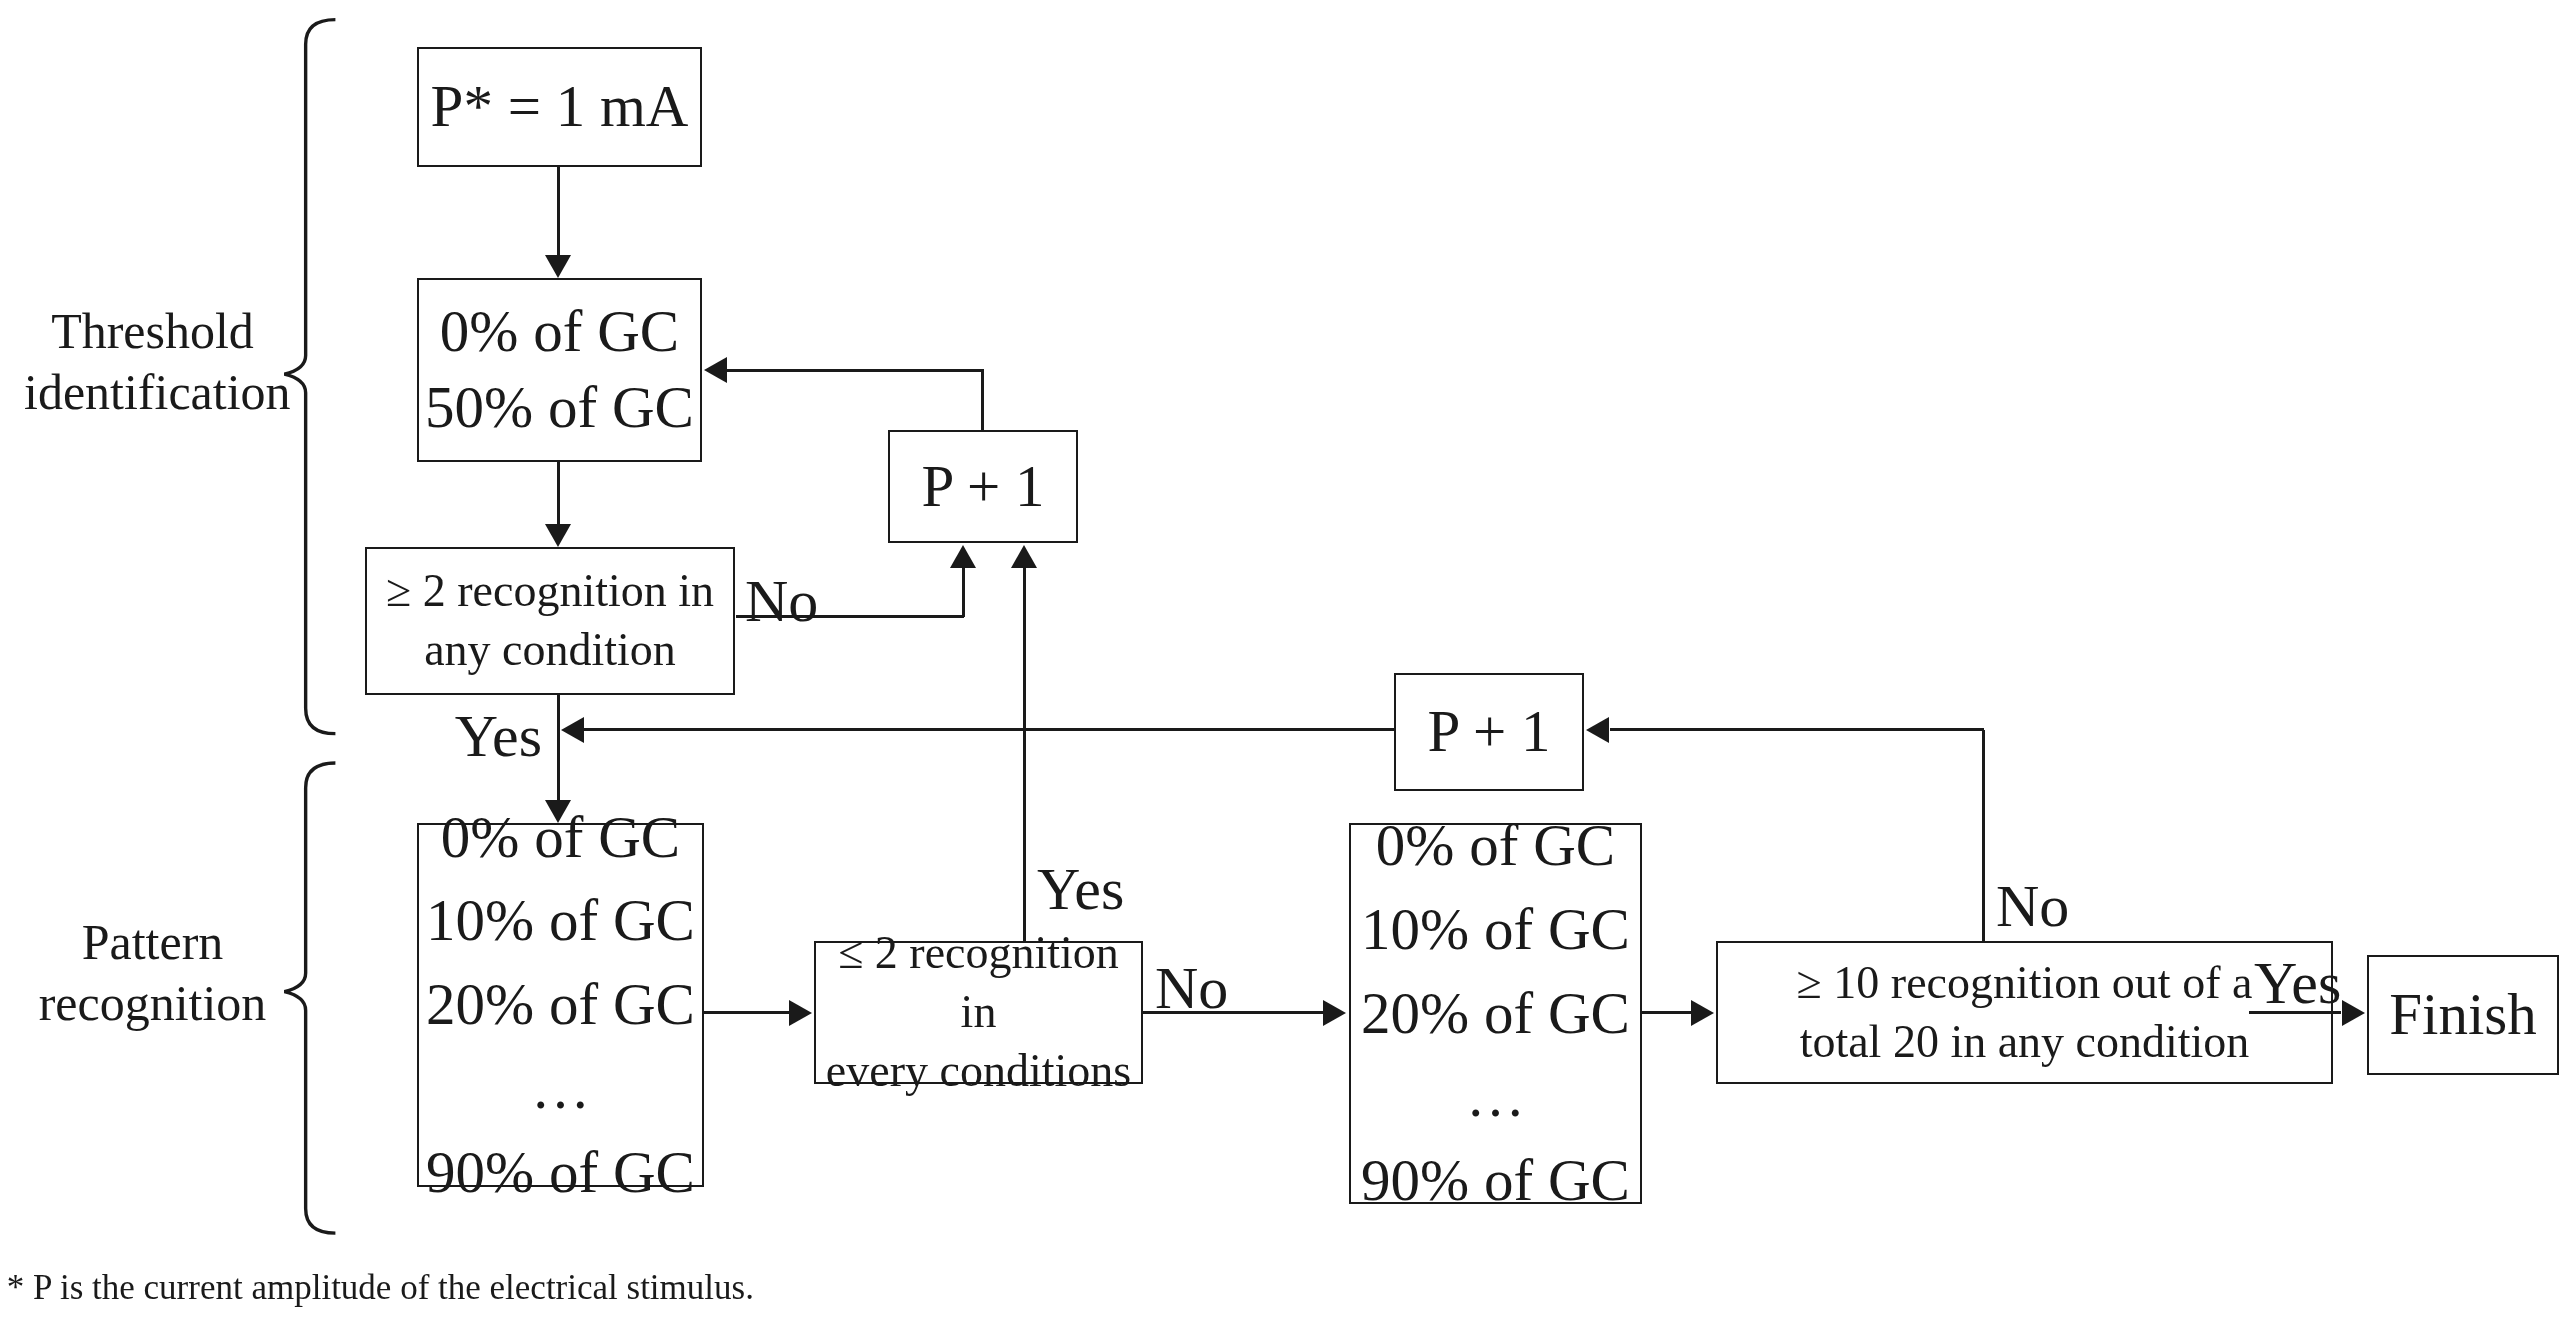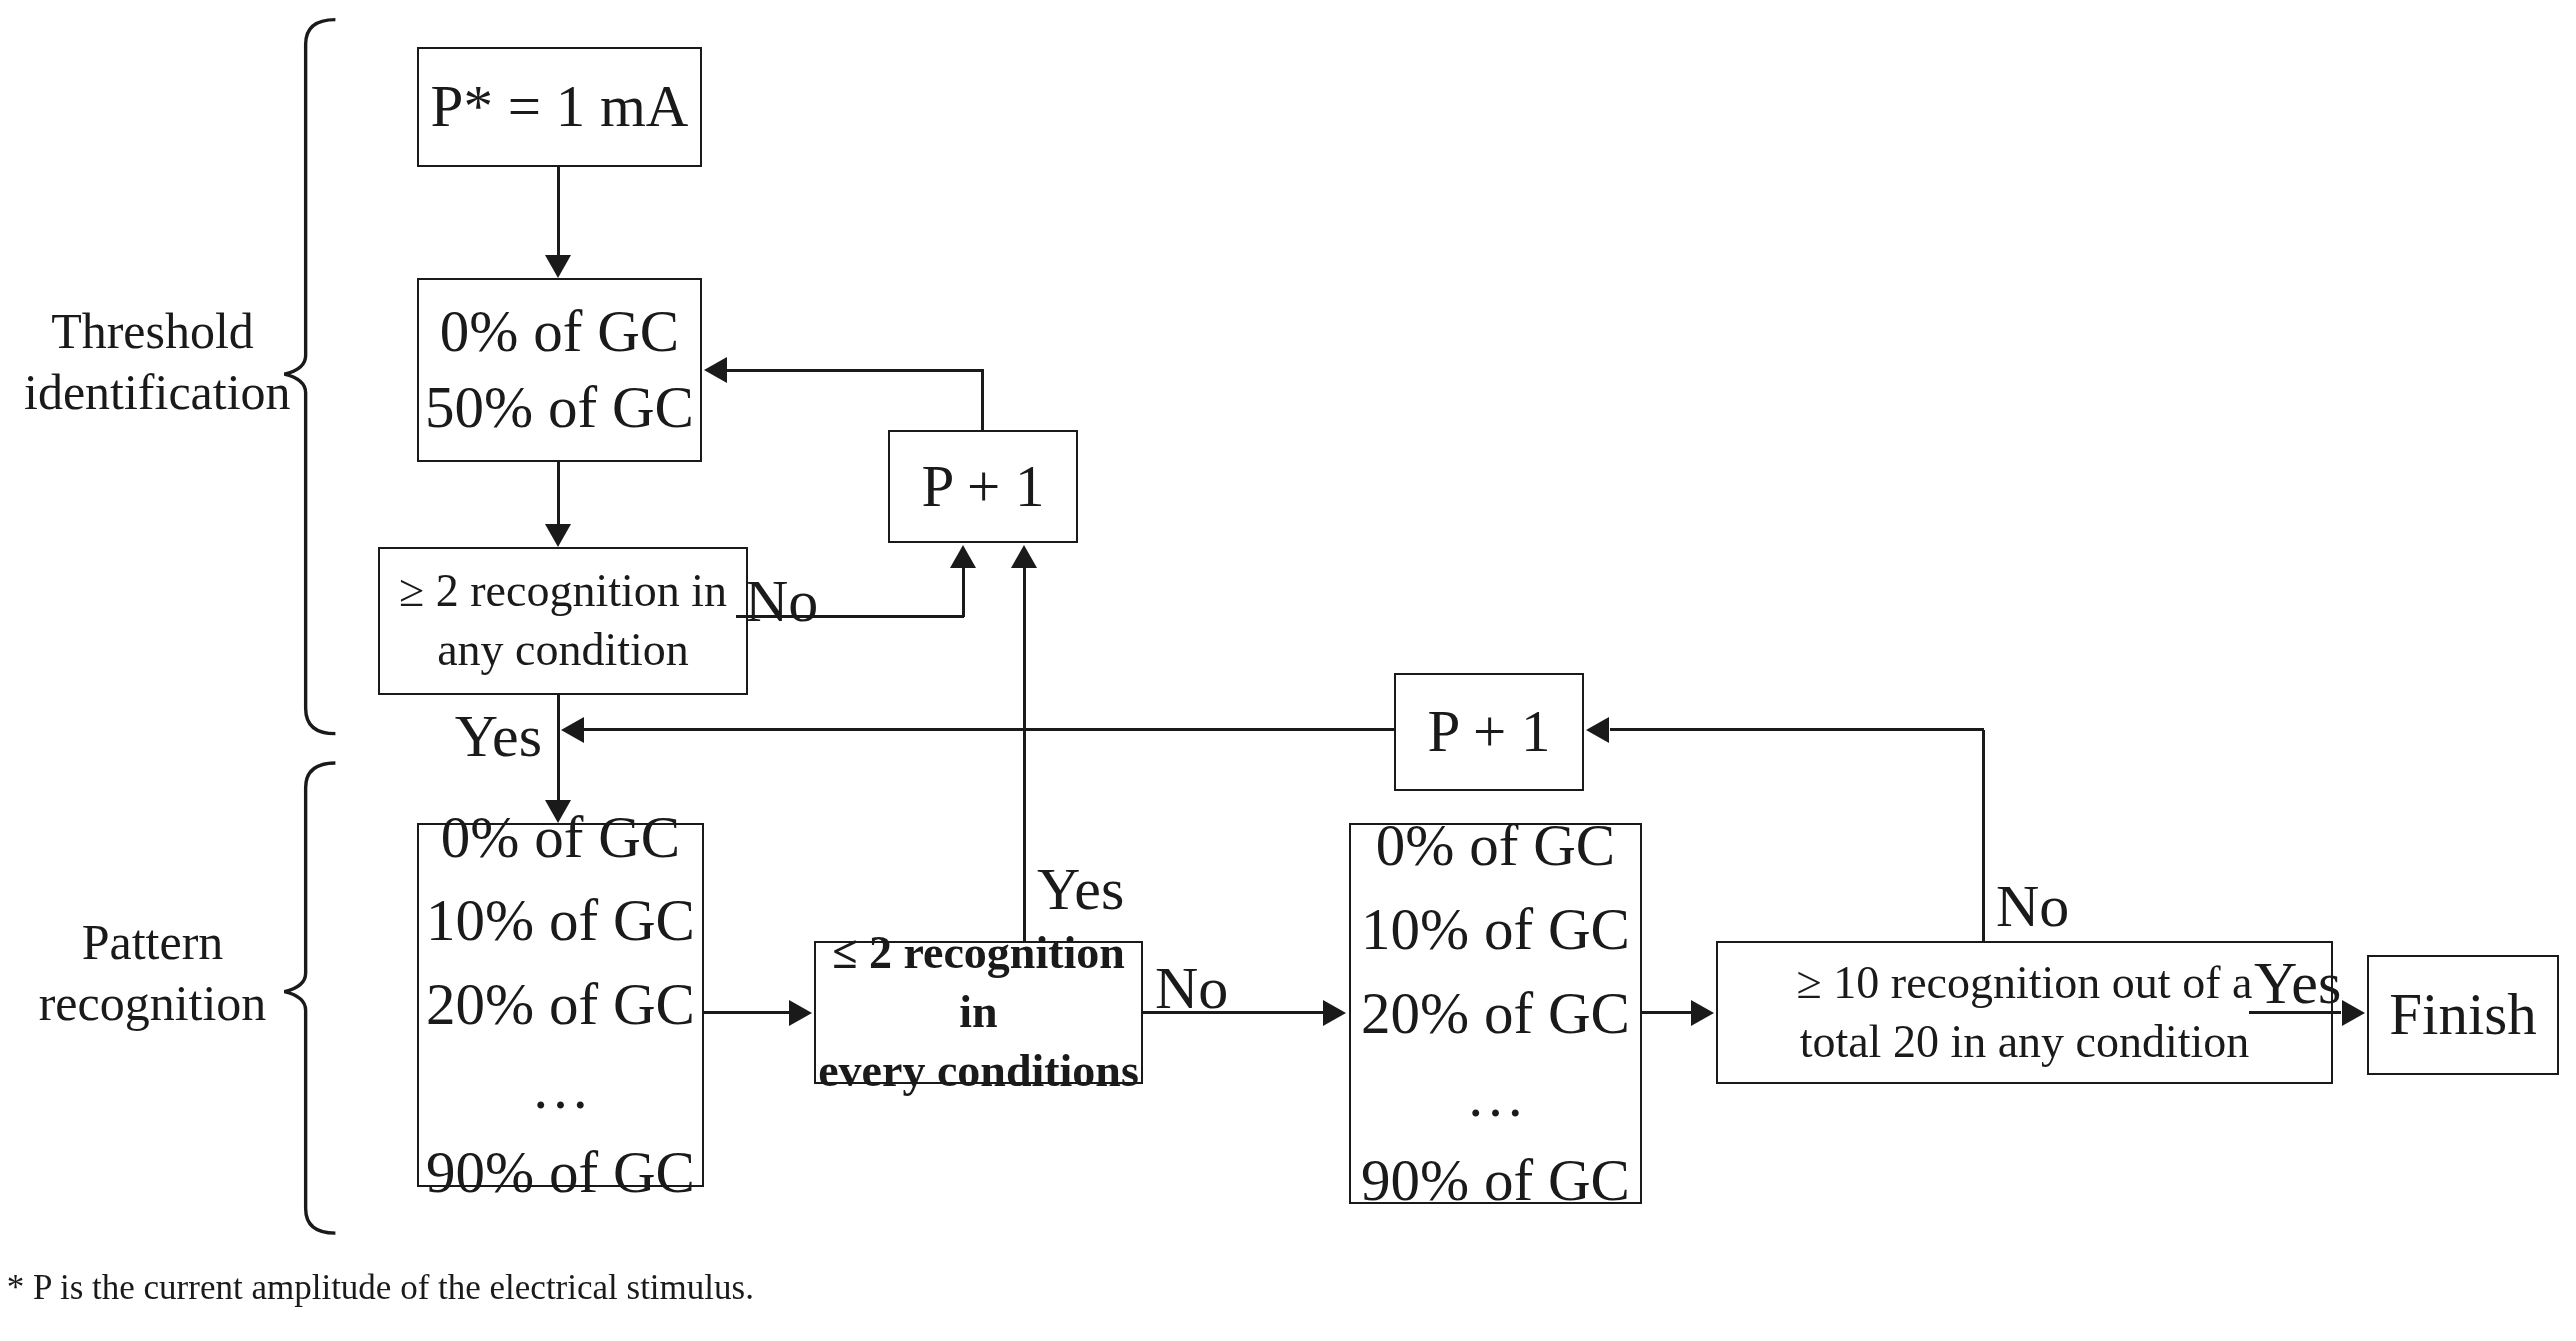--- a/index.html
+++ b/index.html
@@ -72,42 +72,42 @@
 
   <div class="box" style="left:417px;top:47px;width:285px;height:120px;">
     <span class="btext">P* = 1 mA</span>
   </div>
 
   <div class="box" style="left:417px;top:278px;width:285px;height:184px;">
     <span class="btext">0% of GC
 50% of GC</span>
   </div>
 
-  <div class="box f54" style="left:378px;top:547px;width:370px;height:148px;">
+  <div class="box f54" style="left:365px;top:547px;width:370px;height:148px;">
     <span class="btext">≥ 2 recognition in
 any condition</span>
   </div>
 
   <div class="box" style="left:888px;top:430px;width:190px;height:113px;">
     <span class="btext">P + 1</span>
   </div>
 
   <div class="box" style="left:1394px;top:673px;width:190px;height:118px;">
     <span class="btext">P + 1</span>
   </div>
 
   <div class="box tall" style="left:417px;top:823px;width:287px;height:364px;">
     <span class="btext">0% of GC
 10% of GC
 20% of GC
 …
 90% of GC</span>
   </div>
 
-  <div class="box f54" style="left:814px;top:941px;width:329px;height:143px;font-weight:bold;">
+  <div class="box f54" style="left:814px;top:941px;width:329px;height:143px;">
     <span class="btext">≤ 2 recognition in
 every conditions</span>
   </div>
 
   <div class="box tall" style="left:1349px;top:823px;width:293px;height:381px;">
     <span class="btext">0% of GC
 10% of GC
 20% of GC
 …
 90% of GC</span>

